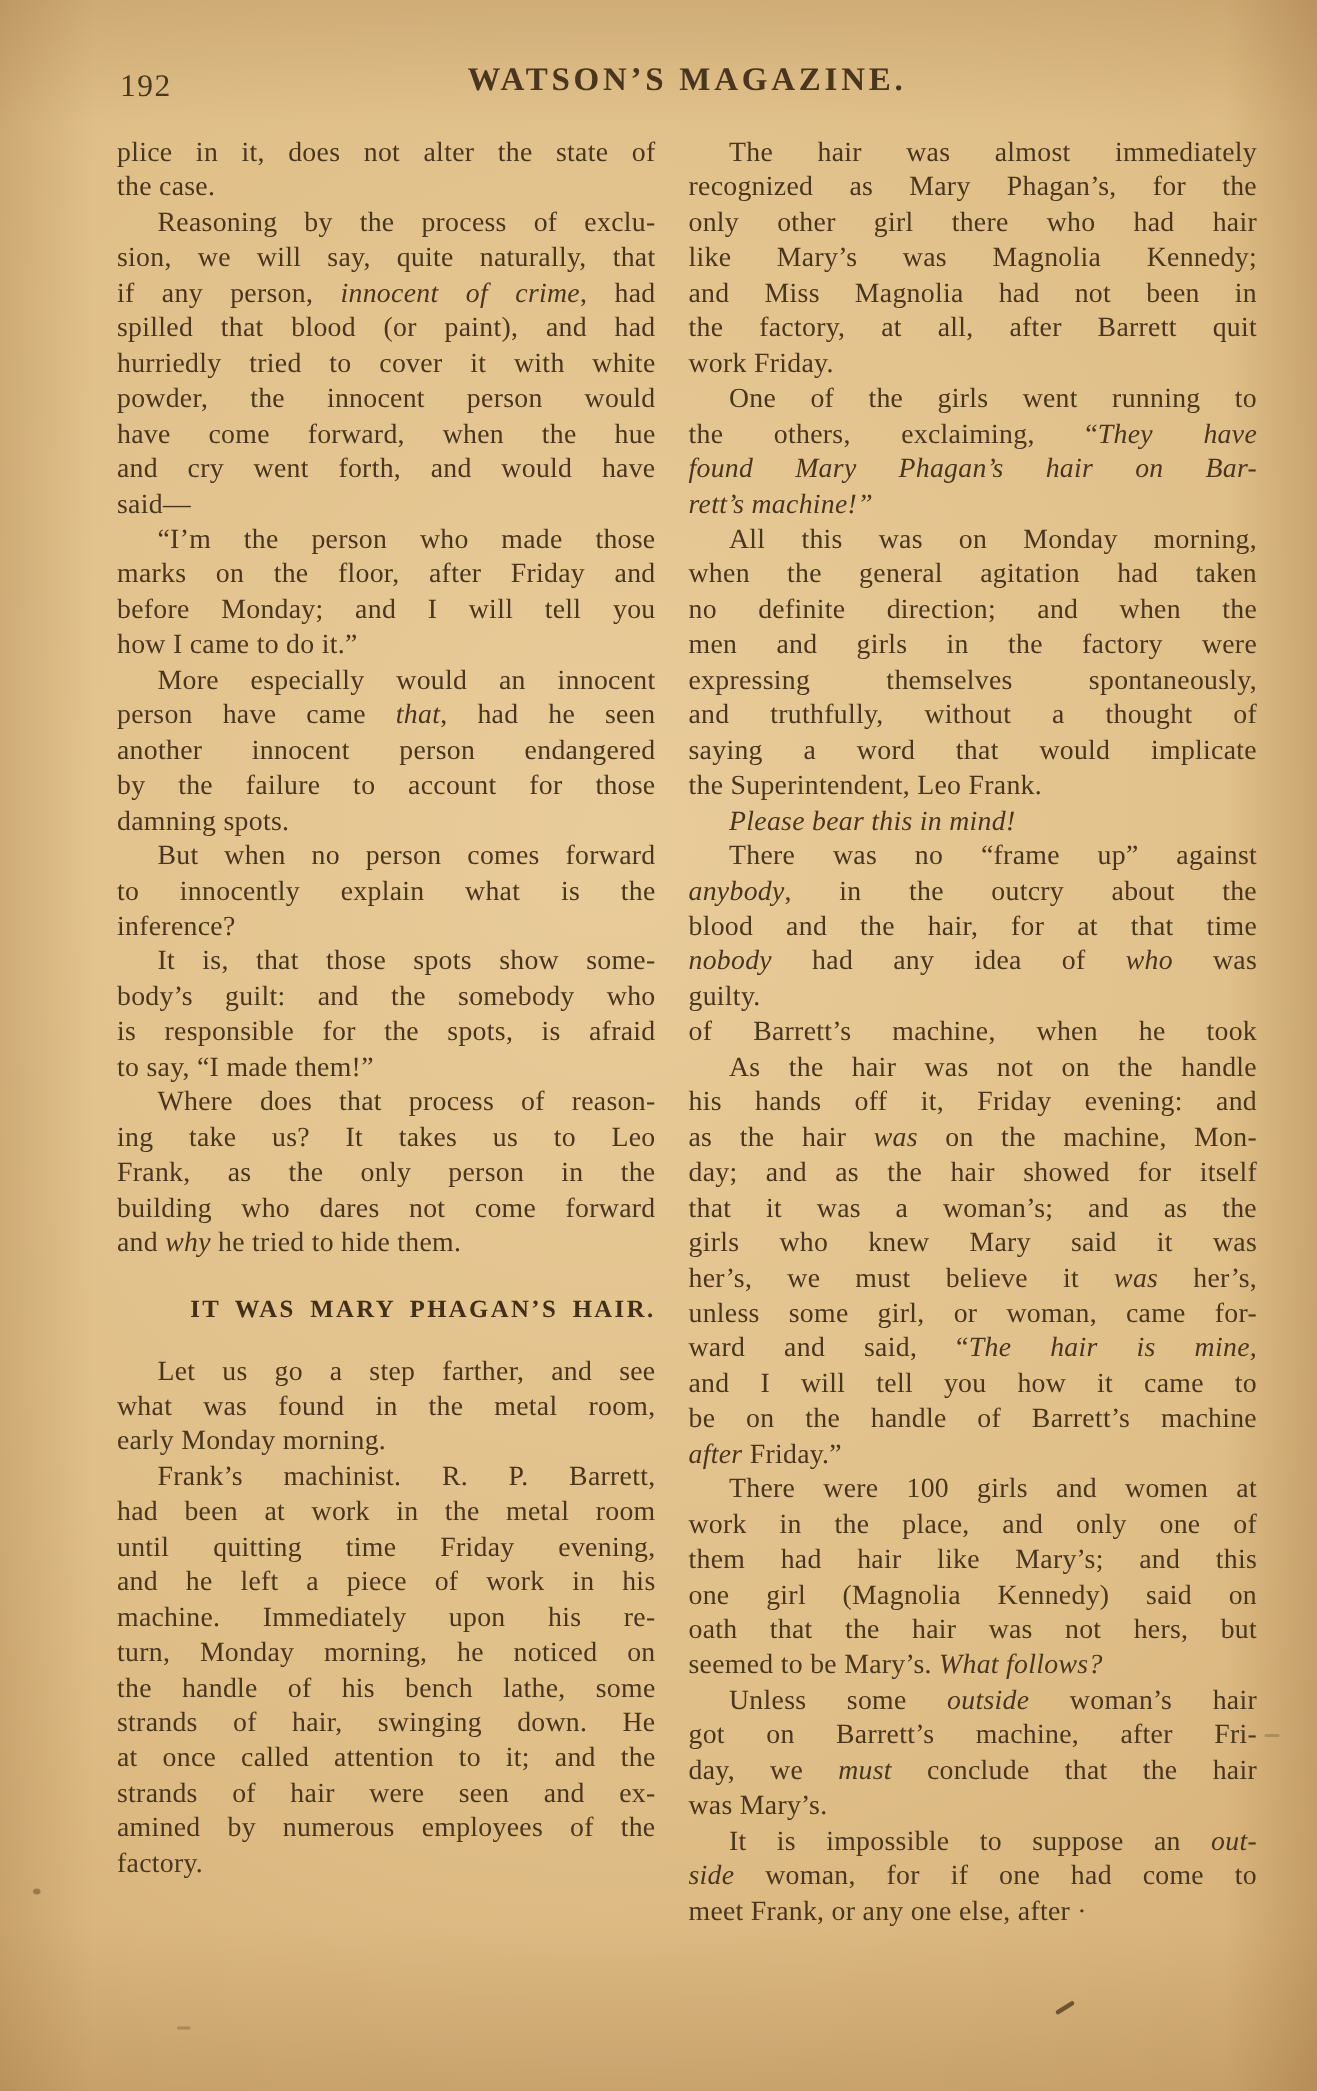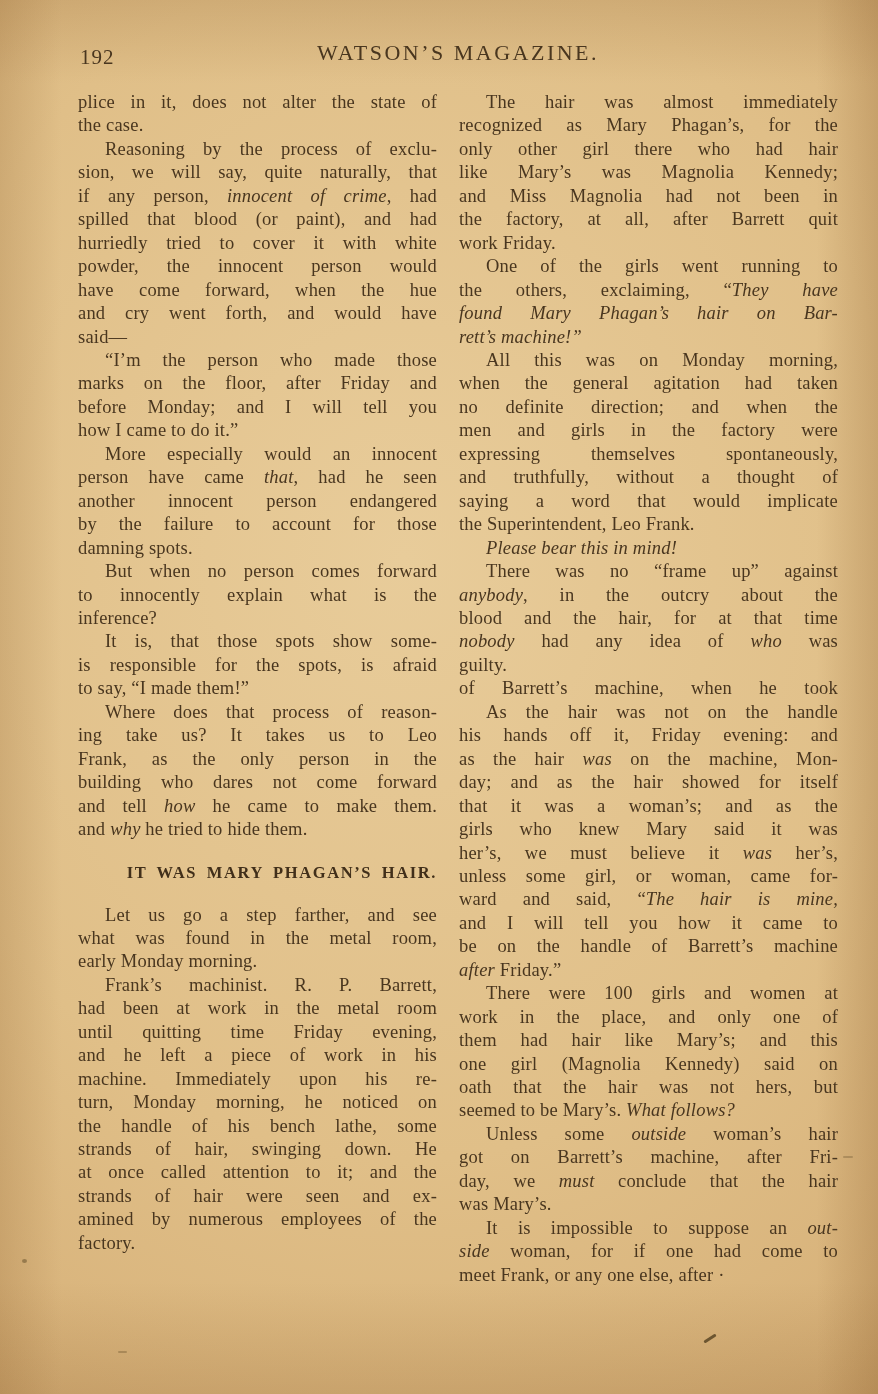--- a/index.html
+++ b/index.html
@@ -20,21 +20,21 @@
     position: absolute; top: 40px; left: 78px; width: 760px; height: 30px;
   }
   .page-number {
     position: absolute; left: 2px; top: 5px;
     font-size: 21px; letter-spacing: 1px;
   }
   .magazine-title {
     position: absolute; left: 0; right: 0; top: 0;
     text-align: center;
     font-size: 22px; letter-spacing: 2.5px;
-    font-weight: 400;
+    font-weight: 700;
   }
 
   .column { position: absolute; top: 91px; }
   .col-left  { left: 78px;  width: 359px; }
   .col-right { left: 459px; width: 379px; }
 
   .line {
     font-size: 18.5px;
     line-height: 23.45px;
     text-align: justify;
@@ -90,27 +90,27 @@
         <div class="line last"><span>how I came to do it.”</span></div>
         <div class="line indent"><span>More especially would an innocent</span></div>
         <div class="line"><span>person have came </span><span class="it">that</span><span>, had he seen</span></div>
         <div class="line"><span>another innocent person endangered</span></div>
         <div class="line"><span>by the failure to account for those</span></div>
         <div class="line last"><span>damning spots.</span></div>
         <div class="line indent"><span>But when no person comes forward</span></div>
         <div class="line"><span>to innocently explain what is the</span></div>
         <div class="line last"><span>inference?</span></div>
         <div class="line indent"><span>It is, that those spots show some-</span></div>
+        <div class="line"><span>body’s guilt: and the somebody who</span></div>
         <div class="line"><span>is responsible for the spots, is afraid</span></div>
         <div class="line last"><span>to say, “I made them!”</span></div>
         <div class="line indent"><span>Where does that process of reason-</span></div>
         <div class="line"><span>ing take us? It takes us to Leo</span></div>
         <div class="line"><span>Frank, as the only person in the</span></div>
         <div class="line"><span>building who dares not come forward</span></div>
-        <div class="line"><span>and tell </span><span class="it">how</span><span> he came to make them.</span></div>
         <div class="line last"><span>and </span><span class="it">why</span><span> he tried to hide them.</span></div>
       </div>
     <div class="section-heading">IT WAS MARY PHAGAN’S HAIR.</div>
     <div>
         <div class="line indent"><span>Let us go a step farther, and see</span></div>
         <div class="line"><span>what was found in the metal room,</span></div>
         <div class="line last"><span>early Monday morning.</span></div>
         <div class="line indent"><span>Frank’s machinist. R. P. Barrett,</span></div>
         <div class="line"><span>had been at work in the metal room</span></div>
         <div class="line"><span>until quitting time Friday evening,</span></div>

